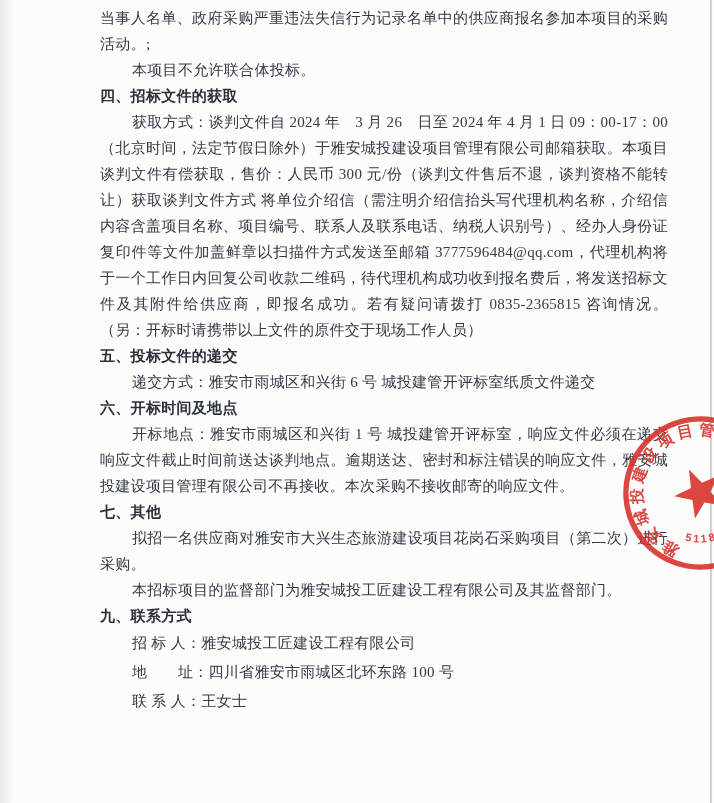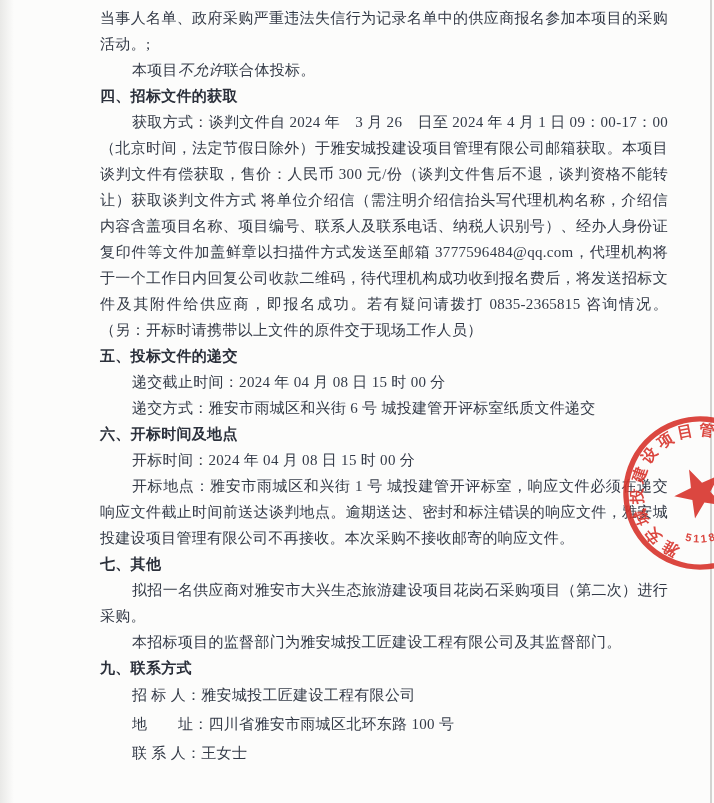--- a/index.html
+++ b/index.html
@@ -39,21 +39,21 @@
   .indent{text-indent:32px;}
   .heading{
     font-family:Liberation Sans, sans-serif;
     font-weight:700;
     font-size:17px;
     line-height:24px;
     margin:3px 0 2px 4px;
     color:#2b303b;
     letter-spacing:0.5px;
   }
-  .em-italic{font-style:italic;}
+  .em-italic{}
   .contact-row{
     text-indent:32px;
     line-height:29px !important;
   }
   
   .seal{
     position:absolute;
     left:610px;top:405px;
     width:180px;height:180px;
     opacity:0.9;
@@ -68,25 +68,23 @@
   <div class="edge-right-line"></div>
 
   <div class="content">
     <p>当事人名单、政府采购严重违法失信行为记录名单中的供应商报名参加本项目的采购活动。;</p>
     <p class="indent"><span>本项目</span><span class="em-italic">不允许</span><span>联合体投标。</span></p>
 
     <p class="heading">四、招标文件的获取</p>
     <p class="indent">获取方式：谈判文件自 2024 年　3 月 26　日至 2024 年 4 月 1 日 09：00-17：00（北京时间，法定节假日除外）于雅安城投建设项目管理有限公司邮箱获取。本项目谈判文件有偿获取，售价：人民币 300 元/份（谈判文件售后不退，谈判资格不能转让）获取谈判文件方式  将单位介绍信（需注明介绍信抬头写代理机构名称，介绍信内容含盖项目名称、项目编号、联系人及联系电话、纳税人识别号）、经办人身份证复印件等文件加盖鲜章以扫描件方式发送至邮箱 3777596484@qq.com，代理机构将于一个工作日内回复公司收款二维码，待代理机构成功收到报名费后，将发送招标文件及其附件给供应商，即报名成功。若有疑问请拨打 0835-2365815 咨询情况。（另：开标时请携带以上文件的原件交于现场工作人员）</p>
 
     <p class="heading">五、投标文件的递交</p>
-    <p class="indent">递交截止时间：2024 年 04 月 08 日  15 时 00 分</p>
     <p class="indent">递交方式：雅安市雨城区和兴街 6 号  城投建管开评标室纸质文件递交</p>
 
     <p class="heading">六、开标时间及地点</p>
-    <p class="indent">开标时间：2024 年 04 月 08 日  15 时 00 分</p>
     <p class="indent">开标地点：雅安市雨城区和兴街 1 号  城投建管开评标室，响应文件必须在递交响应文件截止时间前送达谈判地点。逾期送达、密封和标注错误的响应文件，雅安城投建设项目管理有限公司不再接收。本次采购不接收邮寄的响应文件。</p>
 
     <p class="heading">七、其他</p>
     <p class="indent">拟招一名供应商对雅安市大兴生态旅游建设项目花岗石采购项目（第二次）进行采购。</p>
 
     <p class="indent">本招标项目的监督部门为雅安城投工匠建设工程有限公司及其监督部门。</p>
 
     <p class="heading">九、联系方式</p>
 
     <p class="contact-row"><span>招 标 人：</span><span>雅安城投工匠建设工程有限公司</span></p>

